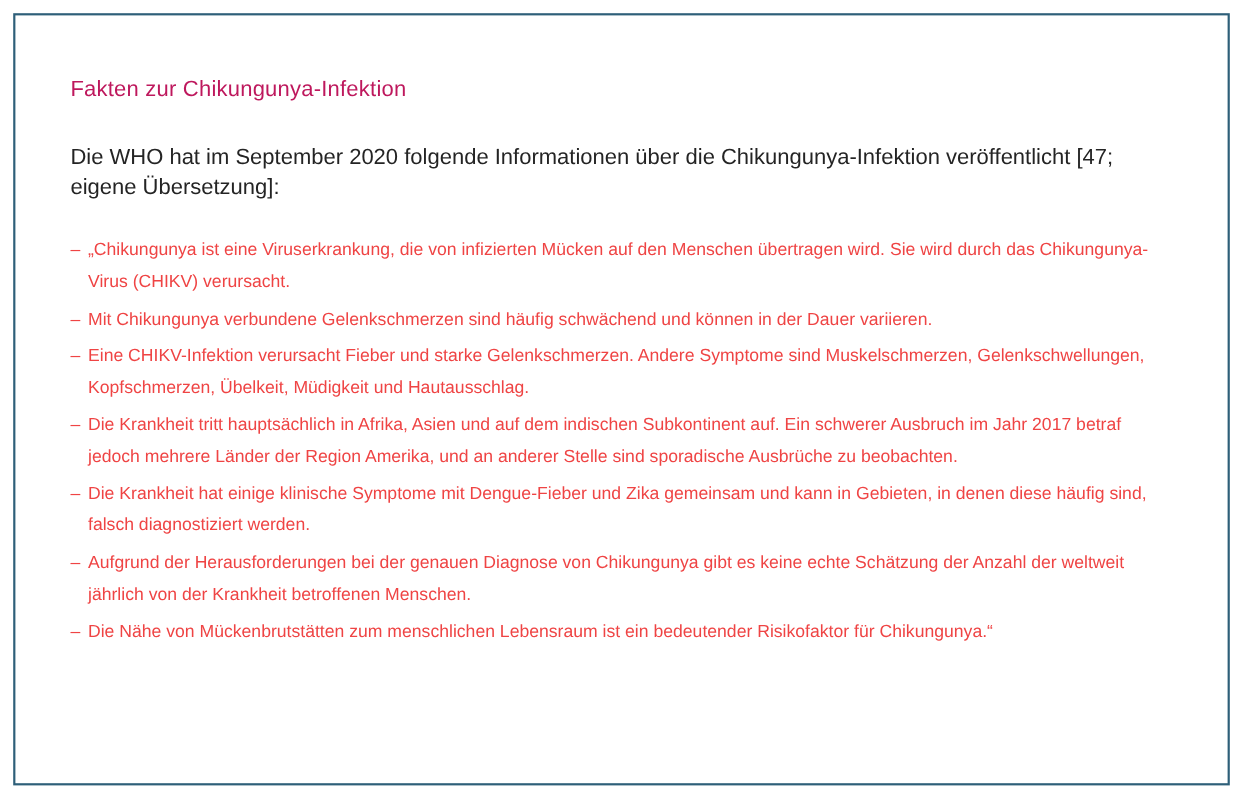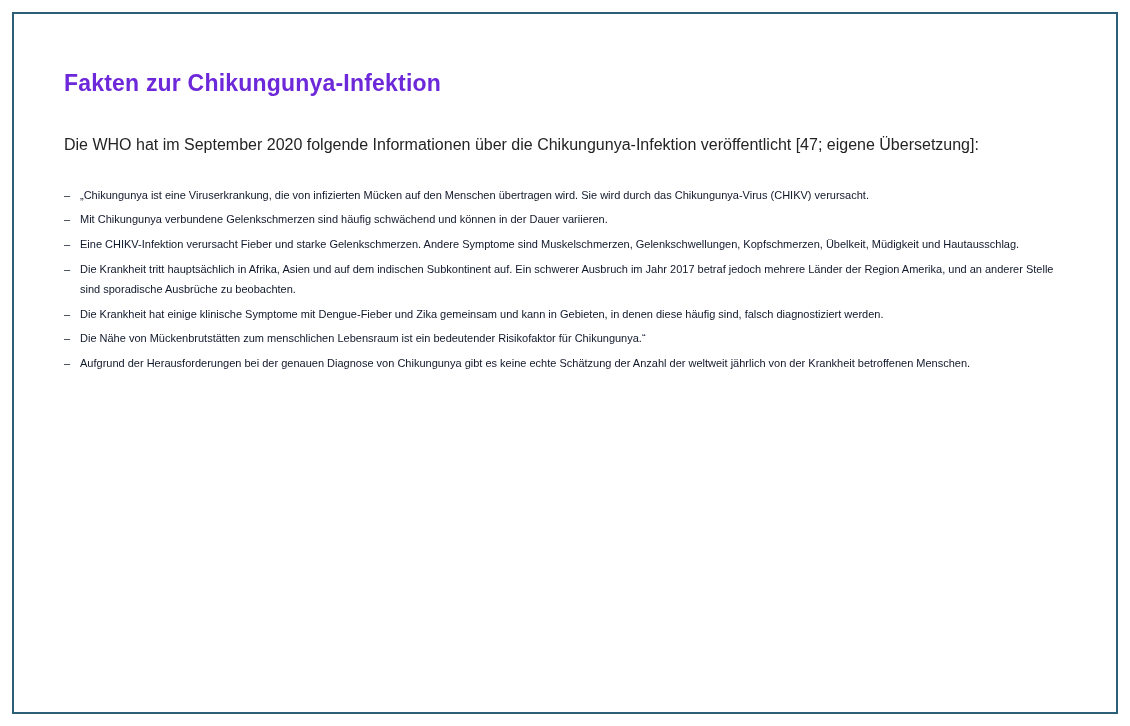--- a/index.html
+++ b/index.html
@@ -14,38 +14,38 @@
     position: absolute;
     left: 12px;
     top: 12px;
     width: 1106px;
     height: 702px;
     border: 2px solid #2e5f79;
     background: #ffffff;
     padding: 56px 50px 40px 50px;
   }
   .title {
-    color: #6d28d9;
-    font-size: 23px;
-    font-weight: bold;
+    color: #be185d;
+    font-size: 20px;
+    font-weight: normal;
     letter-spacing: 0.2px;
   }
   .intro {
     margin-top: 37px;
     color: #242424;
-    font-size: 16px;
+    font-size: 20px;
     line-height: 1.35;
   }
   .facts {
     margin-top: 30px;
     list-style: none;
   }
   .facts li {
-    color: #0f172a;
-    font-size: 11px;
+    color: #ef4444;
+    font-size: 16px;
     line-height: 1.8;
     padding-left: 16px;
     text-indent: -16px;
     margin-bottom: 5px;
   }
   .facts li .marker {
     display: inline-block;
     width: 16px;
     text-indent: 0;
   }
@@ -57,16 +57,16 @@
   <h1 class="title">Fakten zur Chikungunya-Infektion</h1>
 
   <p class="intro">Die WHO hat im September 2020 folgende Informationen über die Chikungunya-Infektion veröffentlicht [47; eigene Übersetzung]:</p>
 
   <ul class="facts">
     <li><span class="marker">–</span><span>„Chikungunya ist eine Viruserkrankung, die von infizierten Mücken auf den Menschen übertragen wird. Sie wird durch das Chikungunya-Virus (CHIKV) verursacht.</span></li>
     <li><span class="marker">–</span><span>Mit Chikungunya verbundene Gelenkschmerzen sind häufig schwächend und können in der Dauer variieren.</span></li>
     <li><span class="marker">–</span><span>Eine CHIKV-Infektion verursacht Fieber und starke Gelenkschmerzen. Andere Symptome sind Muskelschmerzen, Gelenkschwellungen, Kopfschmerzen, Übelkeit, Müdigkeit und Hautausschlag.</span></li>
     <li><span class="marker">–</span><span>Die Krankheit tritt hauptsächlich in Afrika, Asien und auf dem indischen Subkontinent auf. Ein schwerer Ausbruch im Jahr 2017 betraf jedoch mehrere Länder der Region Amerika, und an anderer Stelle sind sporadische Ausbrüche zu beobachten.</span></li>
     <li><span class="marker">–</span><span>Die Krankheit hat einige klinische Symptome mit Dengue-Fieber und Zika gemeinsam und kann in Gebieten, in denen diese häufig sind, falsch diagnostiziert werden.</span></li>
+    <li><span class="marker">–</span><span>Aufgrund der Herausforderungen bei der genauen Diagnose von Chikungunya gibt es keine echte Schätzung der Anzahl der weltweit jährlich von der Krankheit betroffenen Menschen.</span></li>
     <li><span class="marker">–</span><span>Die Nähe von Mückenbrutstätten zum menschlichen Lebensraum ist ein bedeutender Risikofaktor für Chikungunya.“</span></li>
-    <li><span class="marker">–</span><span>Aufgrund der Herausforderungen bei der genauen Diagnose von Chikungunya gibt es keine echte Schätzung der Anzahl der weltweit jährlich von der Krankheit betroffenen Menschen.</span></li>
   </ul>
 </div>
 
 </body></html>

